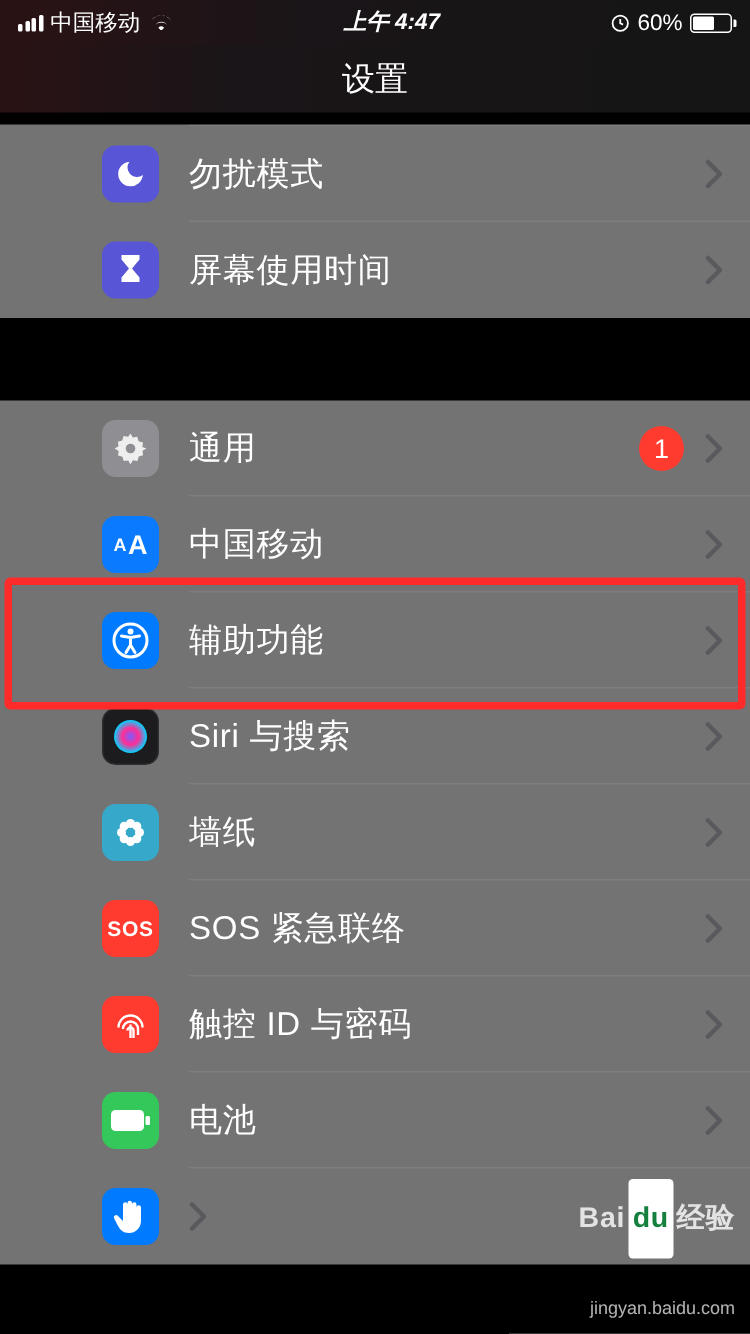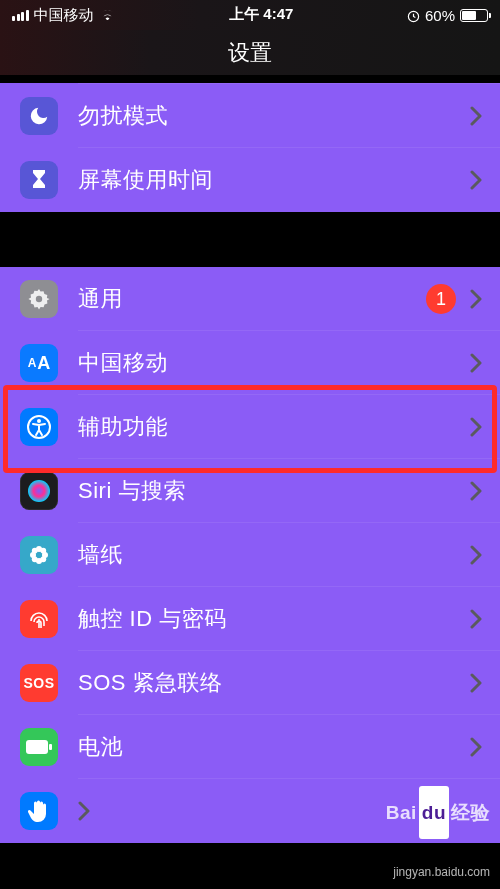--- a/index.html
+++ b/index.html
@@ -41,21 +41,21 @@
   .nav-title {
     height: 45px;
     display:flex;
     align-items:center;
     justify-content:center;
     font-size: 22px;
     font-weight: 500;
     background: linear-gradient(to right, #2a1214 0%, #1a1518 30%, #151515 100%);
   }
 
-  .group { background:#8b5cf6; }
+  .group { background:#737373;padding-left:48px; }
   .group-gap-lg { height: 55px; background:#000; }
   .row {
     height: 64px;
     display:flex;
     align-items:center;
     padding: 0 18px 0 20px;
     position:relative;
   }
   .row .sep {
     position:absolute;
@@ -103,21 +103,21 @@
   .watermark {
     position:absolute;
     right: 10px; bottom: 8px;
     text-align:right;
     color: rgba(255,255,255,0.8);
     font-size: 12px;
     line-height: 1.3;
   }
   .watermark .logo { font-size:19px; font-weight:600; letter-spacing:0.5px;}
   .watermark .logo .du{
-    background:#fff; color:#4c1d95; border-radius:3px; padding:16px 3px; margin:0 2px;
+    background:#fff; color:#15803d; border-radius:3px; padding:16px 3px; margin:0 2px;
   }
   .watermark .sub { font-size:12px; color:rgba(255,255,255,0.7);margin-top:40px;}
   .sos-text{color:#fff;font-weight:700;font-size:14px;letter-spacing:0.5px;}
 </style>
 </head>
 <body>
 
 <div class="status-bar">
   <div class="status-left">
     <span class="signal-bars">
@@ -126,21 +126,21 @@
         <span class="b3"></span>
         <span class="b4"></span>
     </span>
     <span>中国移动</span>
     <span class="wifi-icon">
       <svg viewBox="0 0 20 14">
           <path fill="#fff" d="M10 13.5 7.7 11.2a3.3 3.3 0 0 1 4.6 0Zm4.6-4.6L12.9 7.2a6.6 6.6 0 0 0-5.8 0L5.4 8.9a6.6 6.6 0 0 1 9.2 0ZM18 5.5l-1.6-1.6a10 10 0 0 0-12.8 0L2 5.5a10 10 0 0 1 16 0Z"></path>
         </svg>
     </span>
   </div>
-  <div style="font-weight:600;">上午 4:47</div>
+  <div style="font-weight:600;font-style:italic;">上午 4:47</div>
   <div class="status-right">
     <span class="lock-ico">
       <svg viewBox="0 0 14 14">
           <circle cx="7" cy="7" r="5.5" fill="none" stroke="#fff" stroke-width="1.3"></circle>
           <path d="M7 4v3l2 1" stroke="#fff" stroke-width="1.3" fill="none"></path>
         </svg>
     </span>
     <span>60%</span>
     <span class="battery">
         <span class="battery-fill"></span>
@@ -277,51 +277,51 @@
     <div class="row-label">墙纸</div>
     <span class="chev">
         <svg width="12" height="20" viewBox="0 0 12 20">
           <path fill="none" stroke="#5a5a5e" stroke-width="3" stroke-linecap="round" stroke-linejoin="round" d="m2 2 8 8-8 8"></path>
         </svg>
       </span>
     <div class="sep"></div>
   </div>
 
   <div class="row">
+    <div class="icon-wrap bg-sosred">
+      <span class="sos-text">SOS</span>
+    </div>
+    <div class="row-label">SOS 紧急联络</div>
+    <span class="chev">
+        <svg width="12" height="20" viewBox="0 0 12 20">
+          <path fill="none" stroke="#5a5a5e" stroke-width="3" stroke-linecap="round" stroke-linejoin="round" d="m2 2 8 8-8 8"></path>
+        </svg>
+      </span>
+    <div class="sep"></div>
+  </div>
+
+  <div class="row">
     <div class="icon-wrap bg-red">
       <svg width="24" height="24" viewBox="0 0 24 24" fill="none" stroke="#fff" stroke-width="1.6">
           <path d="M4 14a8 8 0 0 1 16 0"></path>
           <path d="M7 15a5 5 0 0 1 10 0v4"></path>
           <path d="M10 16a2 2 0 0 1 4 0v5"></path>
           <path d="M12 12v9"></path>
         </svg>
     </div>
     <div class="row-label">触控 ID 与密码</div>
     <span class="chev">
         <svg width="12" height="20" viewBox="0 0 12 20">
           <path fill="none" stroke="#5a5a5e" stroke-width="3" stroke-linecap="round" stroke-linejoin="round" d="m2 2 8 8-8 8"></path>
         </svg>
       </span>
     <div class="sep"></div>
   </div>
 
   <div class="row">
-    <div class="icon-wrap bg-sosred">
-      <span class="sos-text">SOS</span>
-    </div>
-    <div class="row-label">SOS 紧急联络</div>
-    <span class="chev">
-        <svg width="12" height="20" viewBox="0 0 12 20">
-          <path fill="none" stroke="#5a5a5e" stroke-width="3" stroke-linecap="round" stroke-linejoin="round" d="m2 2 8 8-8 8"></path>
-        </svg>
-      </span>
-    <div class="sep"></div>
-  </div>
-
-  <div class="row">
     <div class="icon-wrap bg-green">
       <svg width="28" height="16" viewBox="0 0 28 16">
           <rect x="1" y="1" width="22" height="14" rx="3" fill="#fff"></rect>
           <rect x="24" y="5" width="3" height="6" rx="1" fill="#fff"></rect>
         </svg>
     </div>
     <div class="row-label">电池</div>
     <span class="chev">
         <svg width="12" height="20" viewBox="0 0 12 20">
           <path fill="none" stroke="#5a5a5e" stroke-width="3" stroke-linecap="round" stroke-linejoin="round" d="m2 2 8 8-8 8"></path>

